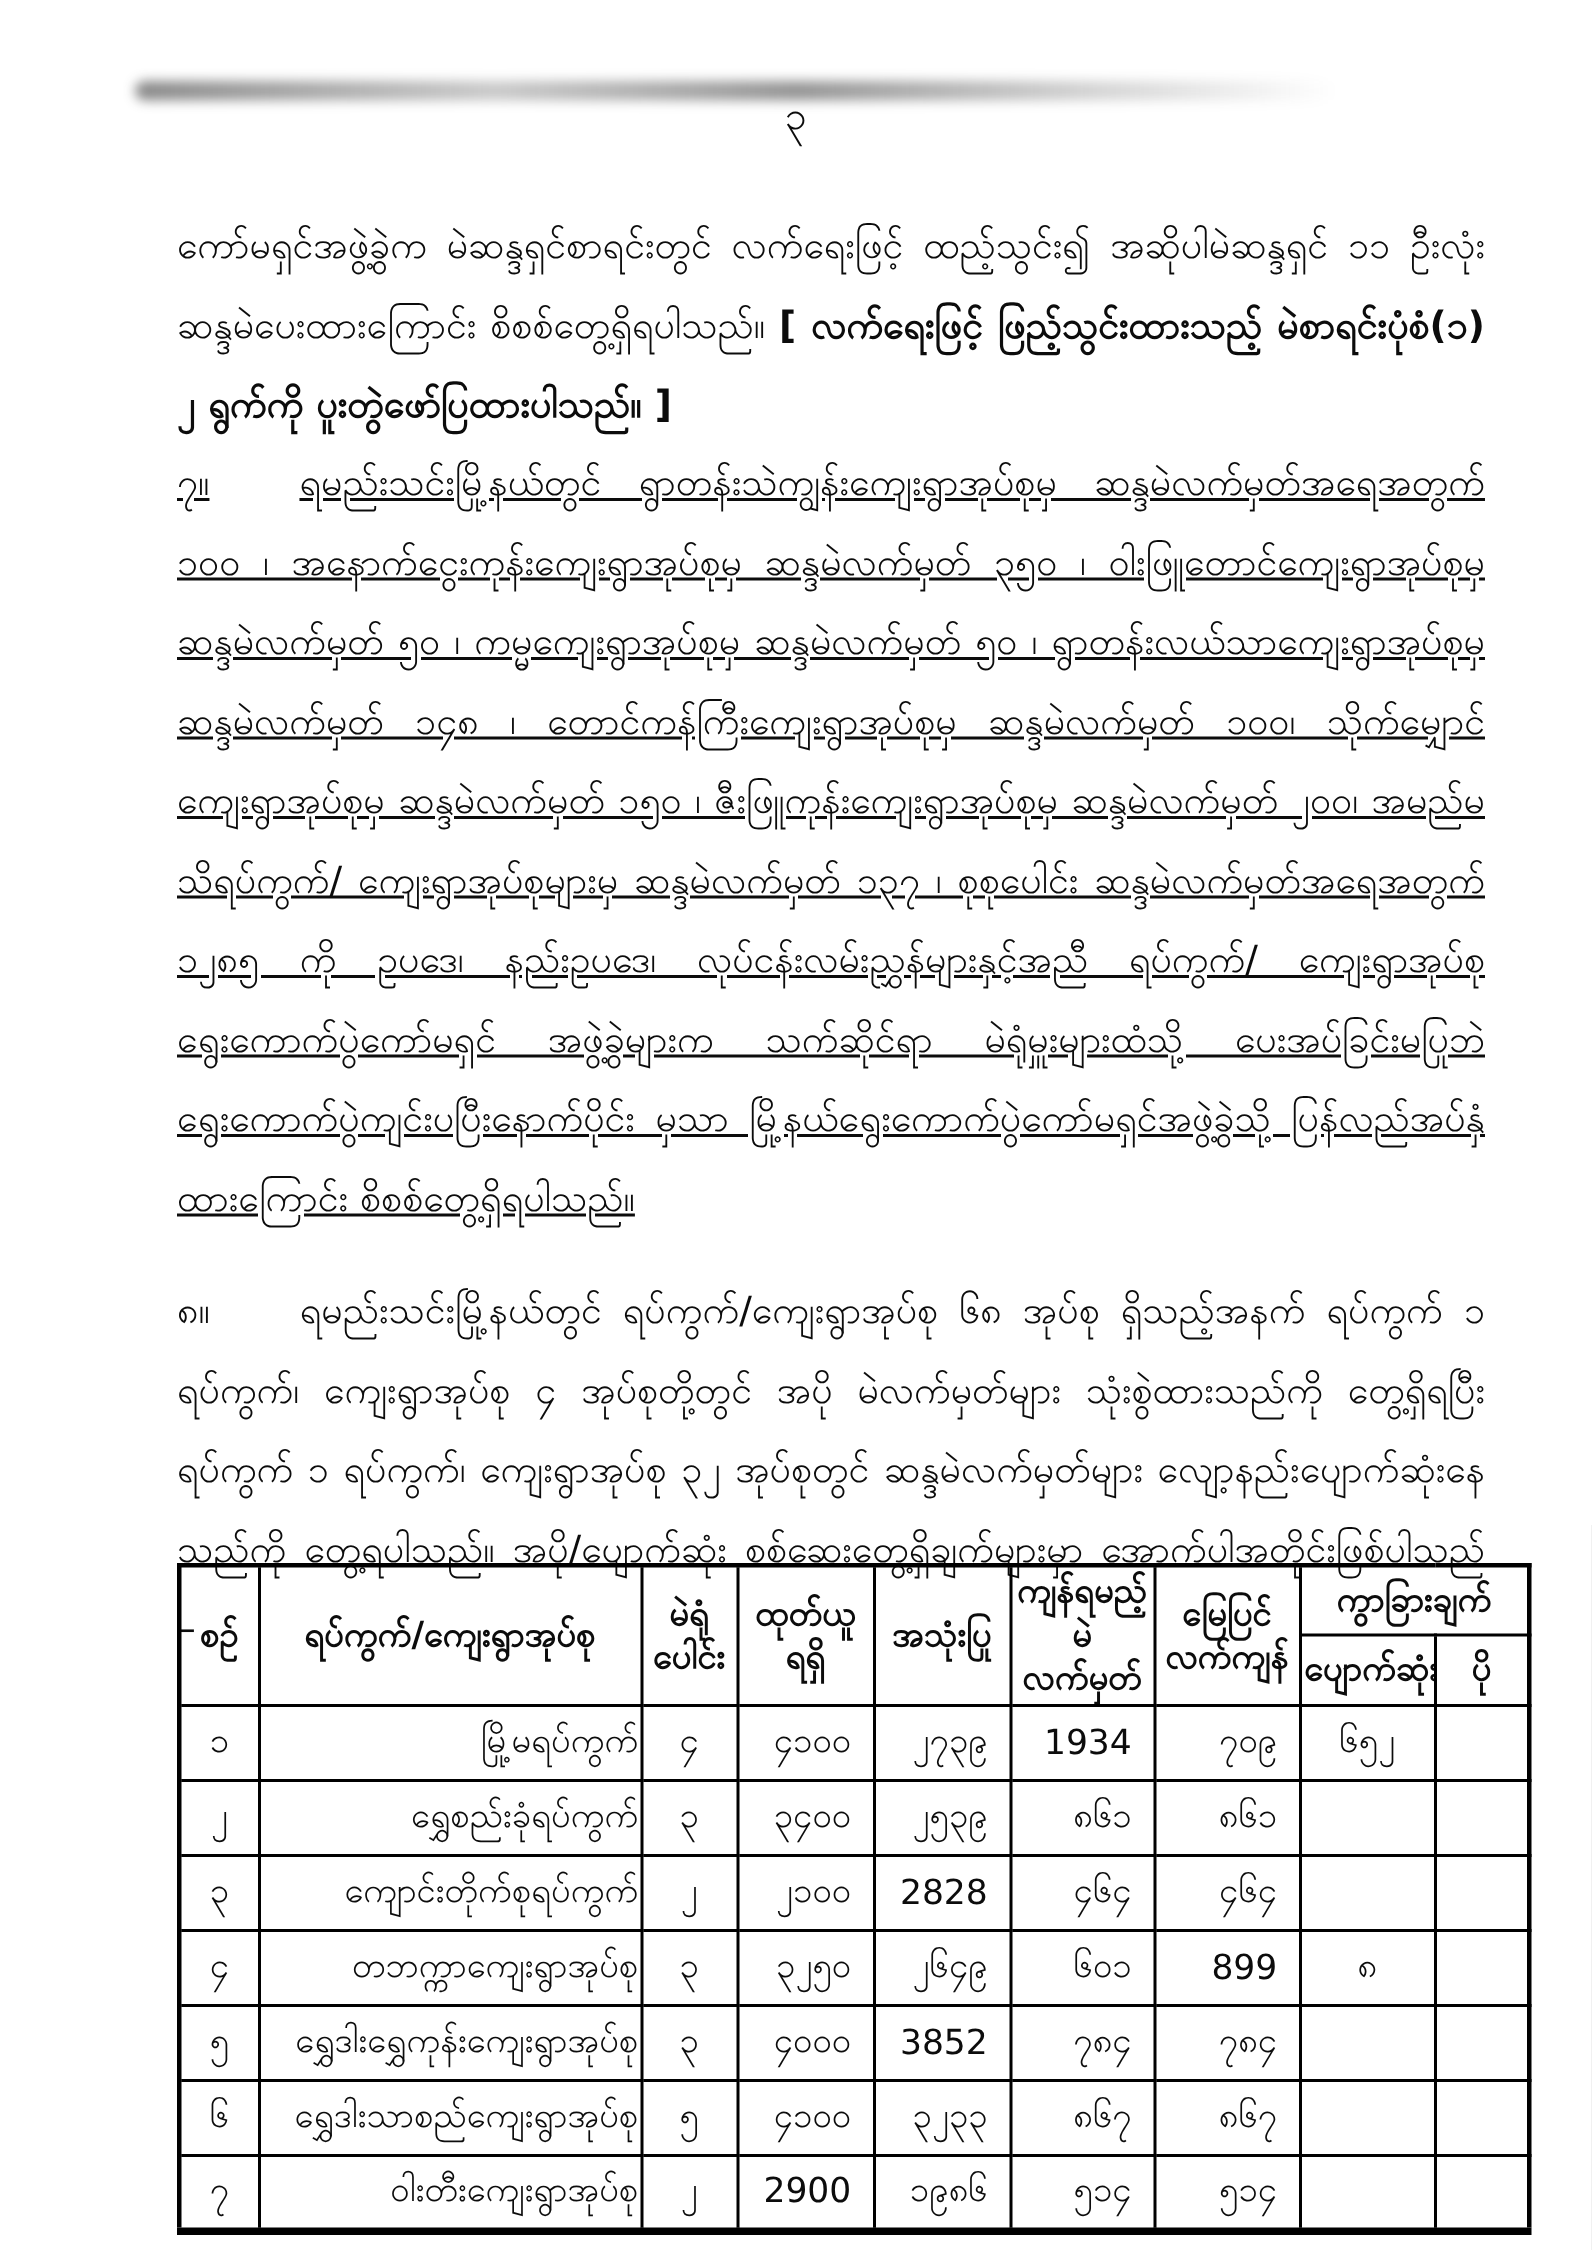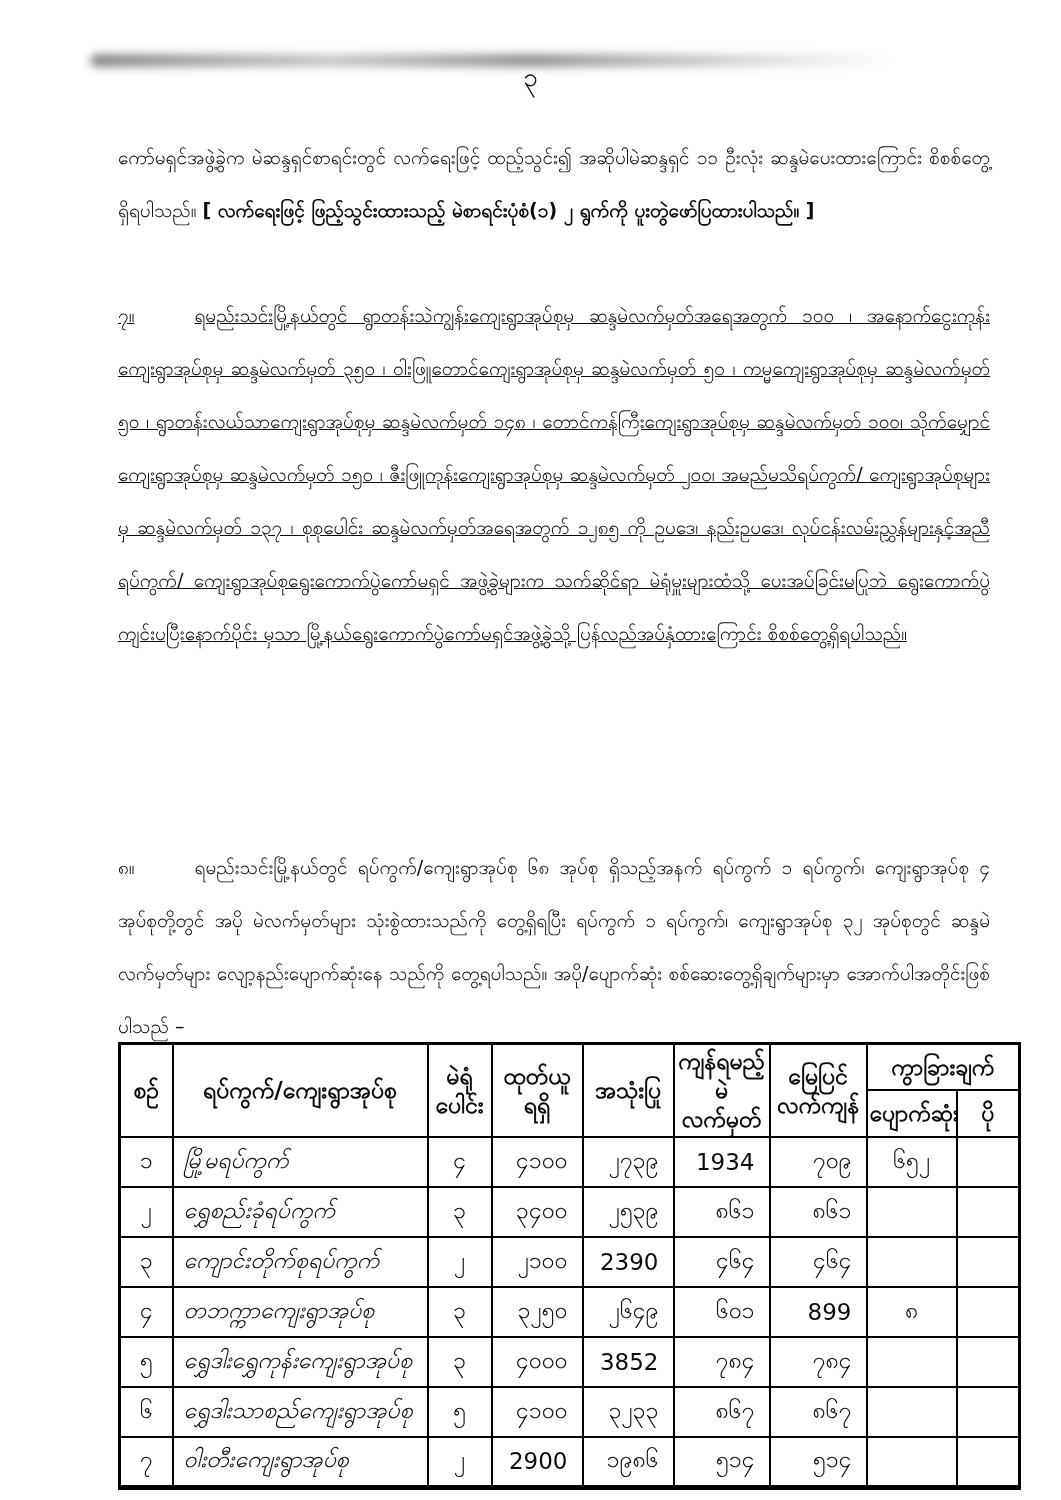--- a/index.html
+++ b/index.html
@@ -14,21 +14,21 @@
     background:linear-gradient(90deg, rgba(40,40,40,.55) 0%, rgba(40,40,40,.25) 30%,
       rgba(40,40,40,.5) 55%, rgba(40,40,40,.2) 80%, rgba(40,40,40,0) 100%);
     filter:blur(4px); border-radius:8px;
   }
   .page-num {
     position:absolute; top:60px; left:0; width:100%;
     text-align:center; font-size:26px;
   }
   .para {
     position:absolute; left:118px; width:872px;
-    font-size:19px; line-height:53px; text-align:justify;
+    font-size:25px; line-height:53px; text-align:justify;
     text-justify:inter-word; word-break:normal;
   }
   .p1 { top:112px; }
   .p7 { top:270px;text-decoration:underline; }
   .p8 { top:822px; }
   .bold { font-weight:700; }
   .marker { }
   .tab { display:inline-block; width:60px; }
   table.ballot {
     position:absolute; top:1042px; left:118px; width:900px;
@@ -37,21 +37,21 @@
   }
   table.ballot th, table.ballot td { border:2px solid #000; overflow:hidden; }
   table.ballot th {
     font-weight:700; font-size:23px; text-align:center;
     line-height:29px; padding:2px 2px; vertical-align:middle;
   }
   table.ballot td { font-size:23px; vertical-align:middle; }
   tr.hdr { height:45px; }
   tr.row { height:50px; }
   td.c-seq { text-align:center; }
-  td.c-name { text-align:left; padding-left:10px;font-style:italic; }
+  td.c-name { text-align:right; padding-left:10px; }
   td.c-center { text-align:center; }
   td.c-num { text-align:right; padding-right:14px; }
   td.c-diff { text-align:center; }
   .hline { display:block; }
 </style>
 </head>
 <body>
 
 <div class="page">
 
@@ -125,21 +125,21 @@
       <td class="c-num">၈၆၁</td>
       <td class="c-num">၈၆၁</td>
       <td class="c-diff"></td>
       <td class="c-diff"></td>
     </tr>
     <tr class="row">
       <td class="c-seq">၃</td>
       <td class="c-name">ကျောင်းတိုက်စုရပ်ကွက်</td>
       <td class="c-center">၂</td>
       <td class="c-num">၂၁၀၀</td>
-      <td class="c-num">2390</td>
+      <td class="c-num">2828</td>
       <td class="c-num">၄၆၄</td>
       <td class="c-num">၄၆၄</td>
       <td class="c-diff"></td>
       <td class="c-diff"></td>
     </tr>
     <tr class="row">
       <td class="c-seq">၄</td>
       <td class="c-name">တဘက္ကာကျေးရွာအုပ်စု</td>
       <td class="c-center">၃</td>
       <td class="c-num">၃၂၅၀</td>

